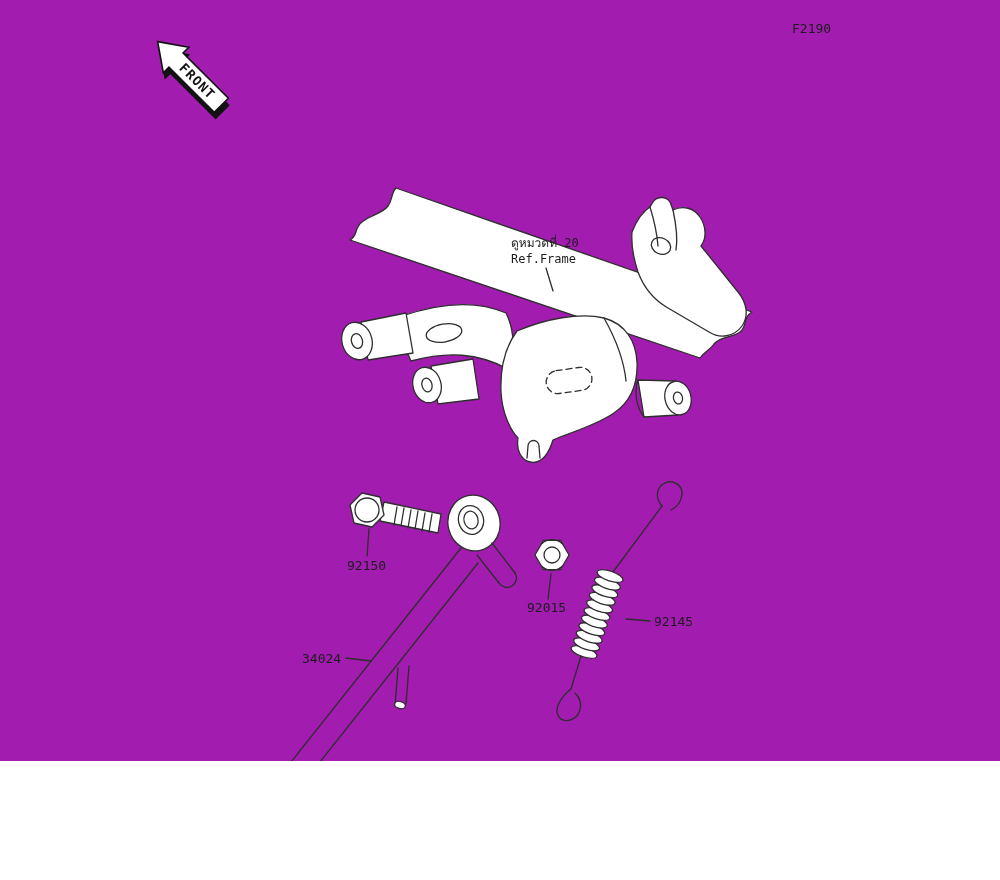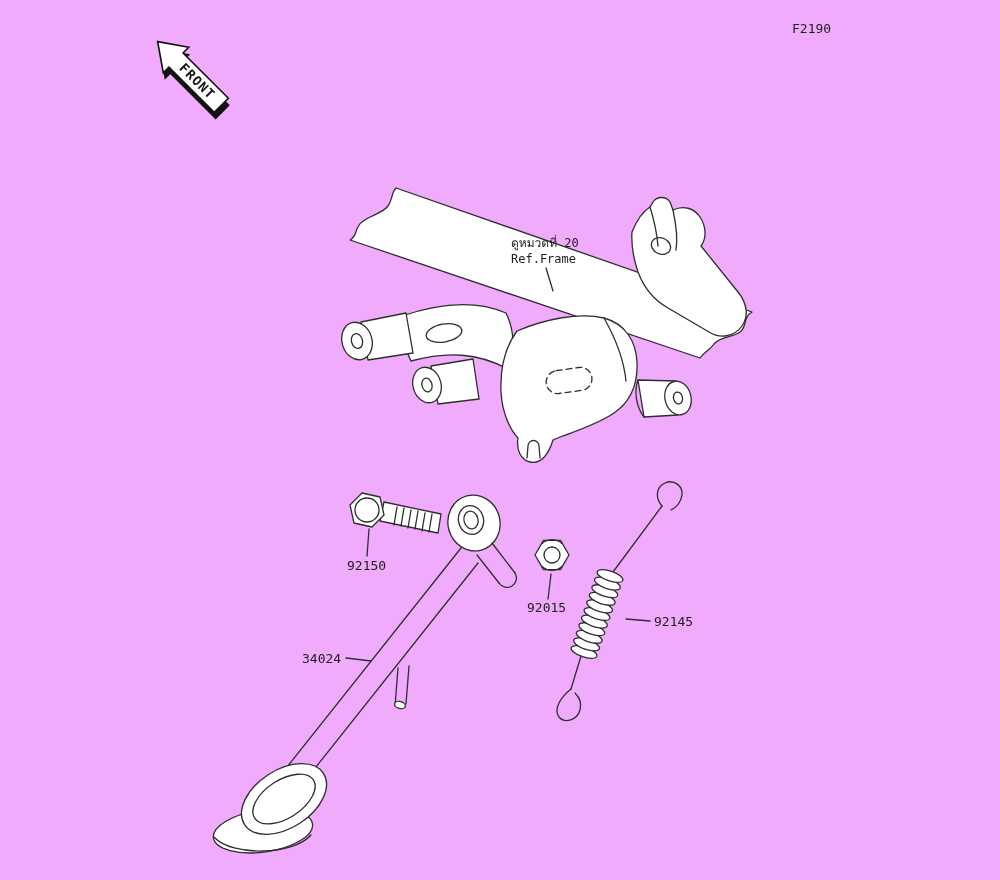--- a/index.html
+++ b/index.html
@@ -1,16 +1,16 @@
 <!DOCTYPE html>
 <html><head>
 <meta charset="utf-8">
 <style>
   html,body{margin:0;padding:0;background:#ffffff;}
-  .page{position:relative;width:1000px;height:880px;background:#f0abfc;overflow:hidden;
+  .page{position:relative;width:1000px;height:761px;background:#a21caf;overflow:hidden;
         font-family:"DejaVu Sans Mono","Liberation Mono",monospace;text-align:center;}
   svg{position:absolute;left:0;top:0;display:block;}
   text{fill:#1c1c1c;font-family:"DejaVu Sans Mono","Liberation Mono",monospace;}
   .lbl{font-size:13px;}
   .lbl-sm{font-size:12px;}
   .code{font-size:13px;}
   .ink{stroke:#2e2e2e;fill:none;stroke-width:1.3;stroke-linecap:round;stroke-linejoin:round;}
   .solid{fill:#ffffff;}
   .front-text{font-size:13px;font-weight:bold;letter-spacing:1px;fill:#111;}
 </style>

